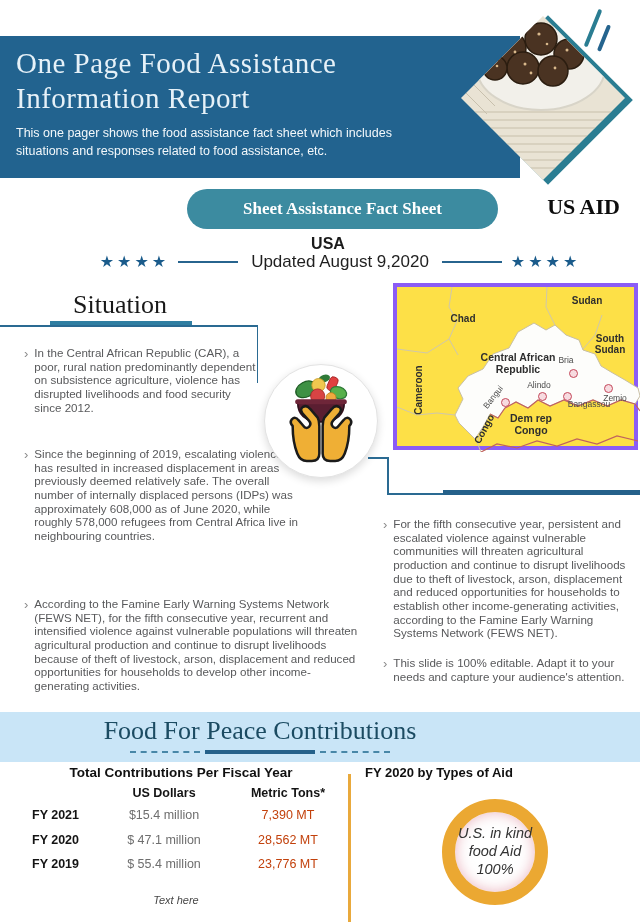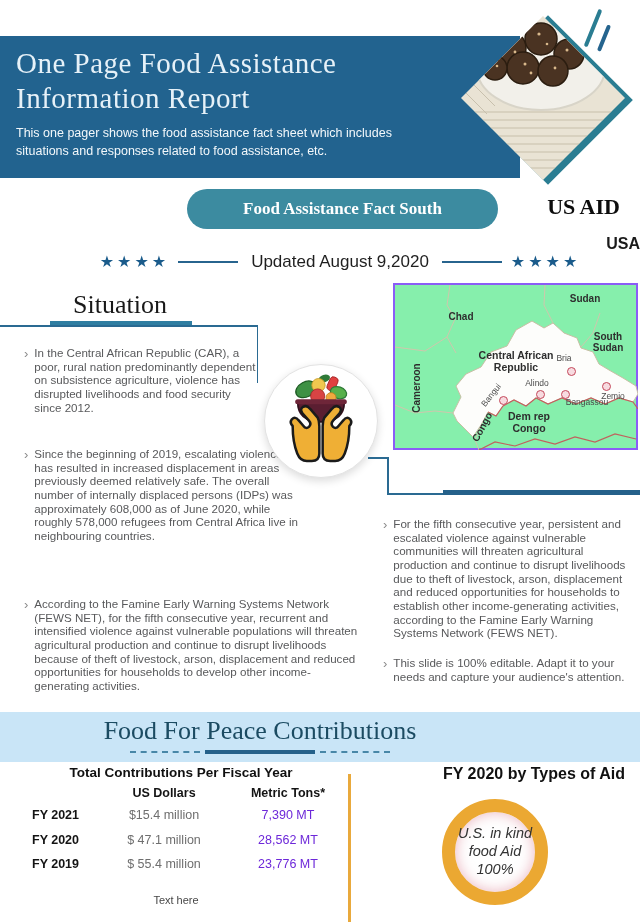--- a/index.html
+++ b/index.html
@@ -24,21 +24,21 @@
   .slash1 { left:591px; top:8px;  height:40px; background:#2A7D92; }
   .slash2 { left:602px; top:24px; height:28px; background:#25648E; }
 
   .pill { position:absolute; left:187px; top:189px; width:311px; height:40px; border-radius:20px;
           background:#3C8BA0; color:#ffffff; font-family:"Liberation Serif", serif;
           font-weight:bold; font-size:17px; display:flex; align-items:center; justify-content:center; }
   .brand { position:absolute; left:531px; top:194px; width:105px; text-align:center;
            font-family:"Liberation Serif", serif; font-weight:bold; font-size:22px; color:#0d0d0d; }
 
   
-  .country { position:absolute; left:16px; top:235px; width:624px; text-align:right;
+  .country { position:absolute; left:16px; top:235px; width:624px; text-align:center;
              font-size:16px; font-weight:bold; color:#1a1a1a; }
   .starrow { position:absolute; left:40px; top:252px; width:600px; display:flex;
              align-items:center; justify-content:center; gap:9px; }
   .stars { font-size:16px; color:#1A5B8B; letter-spacing:3px; line-height:1; }
   .hline { width:60px; height:2px; background:#27648E; }
   .updated { font-size:17px; color:#1f1f1f; padding:0 4px; }
 
   
   .sec-head { position:absolute; font-family:"Liberation Serif", serif; font-size:26px; color:#191919;
               text-align:center; }
@@ -56,21 +56,21 @@
   .bullet { position:absolute; display:flex; gap:6px; font-size:11.6px; line-height:1.18; color:#58595B; }
   .bullet .mark { color:#8a8a8a; font-size:13px; line-height:1; padding-top:1px; }
   .sit-b1 { left:24px; top:346px; width:236px; }
   .sit-b2 { left:24px; top:447px; width:278px; }
   .sit-b3 { left:24px; top:597px; width:338px; }
   .resp-b1 { left:383px; top:517px; width:254px; }
   .resp-b2 { left:383px; top:656px; width:248px; }
 
   
   .map { position:absolute; left:393px; top:283px; width:245px; height:167px;
-         background:#86efac; border:2px solid #8b5cf6; }
+         background:#fde047; border:4px solid #8b5cf6; }
   .mlabel { position:absolute; transform:translate(-50%,-50%); text-align:center;
             white-space:nowrap; color:#2e2e2e; }
   .mlabel.country-lb { font-size:10px; font-weight:bold; }
   .mlabel.city-lb { font-size:8.5px; font-weight:normal; color:#4a4a4a; }
   .mlabel.wrap { white-space:normal; line-height:1.1; }
   .citydot { position:absolute; width:9px; height:9px; border-radius:50%;
              background:#F7DBE0; border:1.5px solid #C4485B; }
 
   
   .icon-circle { position:absolute; left:264px; top:364px; width:114px; height:114px; border-radius:50%;
@@ -82,31 +82,31 @@
   .band-title { position:absolute; left:0; top:716px; width:520px; text-align:center;
                 font-family:"Liberation Serif", serif; font-size:26px; color:#1B4B62; }
   .dashrow { position:absolute; left:0; top:750px; width:520px; display:flex;
              align-items:center; justify-content:center; gap:5px; }
   .dashseg { width:70px; height:0; border-top:2px dashed #4787A8; }
   .solidseg { width:110px; height:4px; background:#25618A; }
 
   
   .tbl-title { position:absolute; left:20px; top:765px; width:322px; text-align:center;
                font-size:13.5px; font-weight:bold; color:#101010; }
-  .aid-title { position:absolute; left:365px; top:765px; width:260px; text-align:right;
-               font-size:16px; font-weight:bold; color:#101010; }
+  .aid-title { position:absolute; left:365px; top:765px; width:260px; text-align:left;
+               font-size:13px; font-weight:bold; color:#101010; }
   .trow { position:absolute; left:20px; width:330px; display:flex; font-size:12.5px; }
   .trow .c1 { width:80px; padding-left:12px; font-weight:bold; color:#141414; }
   .trow .c2 { width:128px; text-align:center; color:#6e6e6e; }
-  .trow .c3 { width:120px; text-align:center; color:#6d28d9; }
+  .trow .c3 { width:120px; text-align:center; color:#c2410c; }
   .trow.thead .c2, .trow.thead .c3 { font-weight:bold; color:#141414; }
   .footnote { position:absolute; left:8px; top:877px; width:336px; text-align:center;
               font-size:10.4px; font-style:italic; color:#474747; }
   .texthere { position:absolute; left:8px; top:894px; width:336px; text-align:center;
-              font-size:11px; color:#474747; }
+              font-size:11px; font-style:italic; color:#474747; }
   .vdivider { position:absolute; left:348px; top:774px; width:2.5px; height:148px; background:#E9A93C; }
 
   
   .donut { position:absolute; left:442px; top:799px; width:106px; height:106px; border-radius:50%;
            border:13px solid #EBA832; background:#ffffff;
            box-shadow:inset 0 0 14px rgba(216,110,130,.5);
            display:flex; align-items:center; justify-content:center; }
   .donut-label { width:78px; text-align:center; font-size:14.5px; font-style:italic;
                  color:#333333; line-height:1.22; }
 </style>
@@ -162,21 +162,21 @@
           <circle cx="18" cy="148" r="2.5"></circle>
             <circle cx="28" cy="156" r="2"></circle>
             <circle cx="120" cy="150" r="2.2"></circle>
         </g>
       </svg>
     </div>
   </div>
   <div class="slash slash1"></div>
   <div class="slash slash2"></div>
 
-  <div class="pill">Food Assistance Fact South</div>
+  <div class="pill">Sheet Assistance Fact Sheet</div>
   <div class="brand">US AID</div>
 
   <div class="country">USA</div>
   <div class="starrow">
     <span class="stars">★★★★</span>
     <span class="hline"></span>
     <span class="updated">Updated August 9,2020</span>
     <span class="hline"></span>
     <span class="stars">★★★★</span>
   </div>

